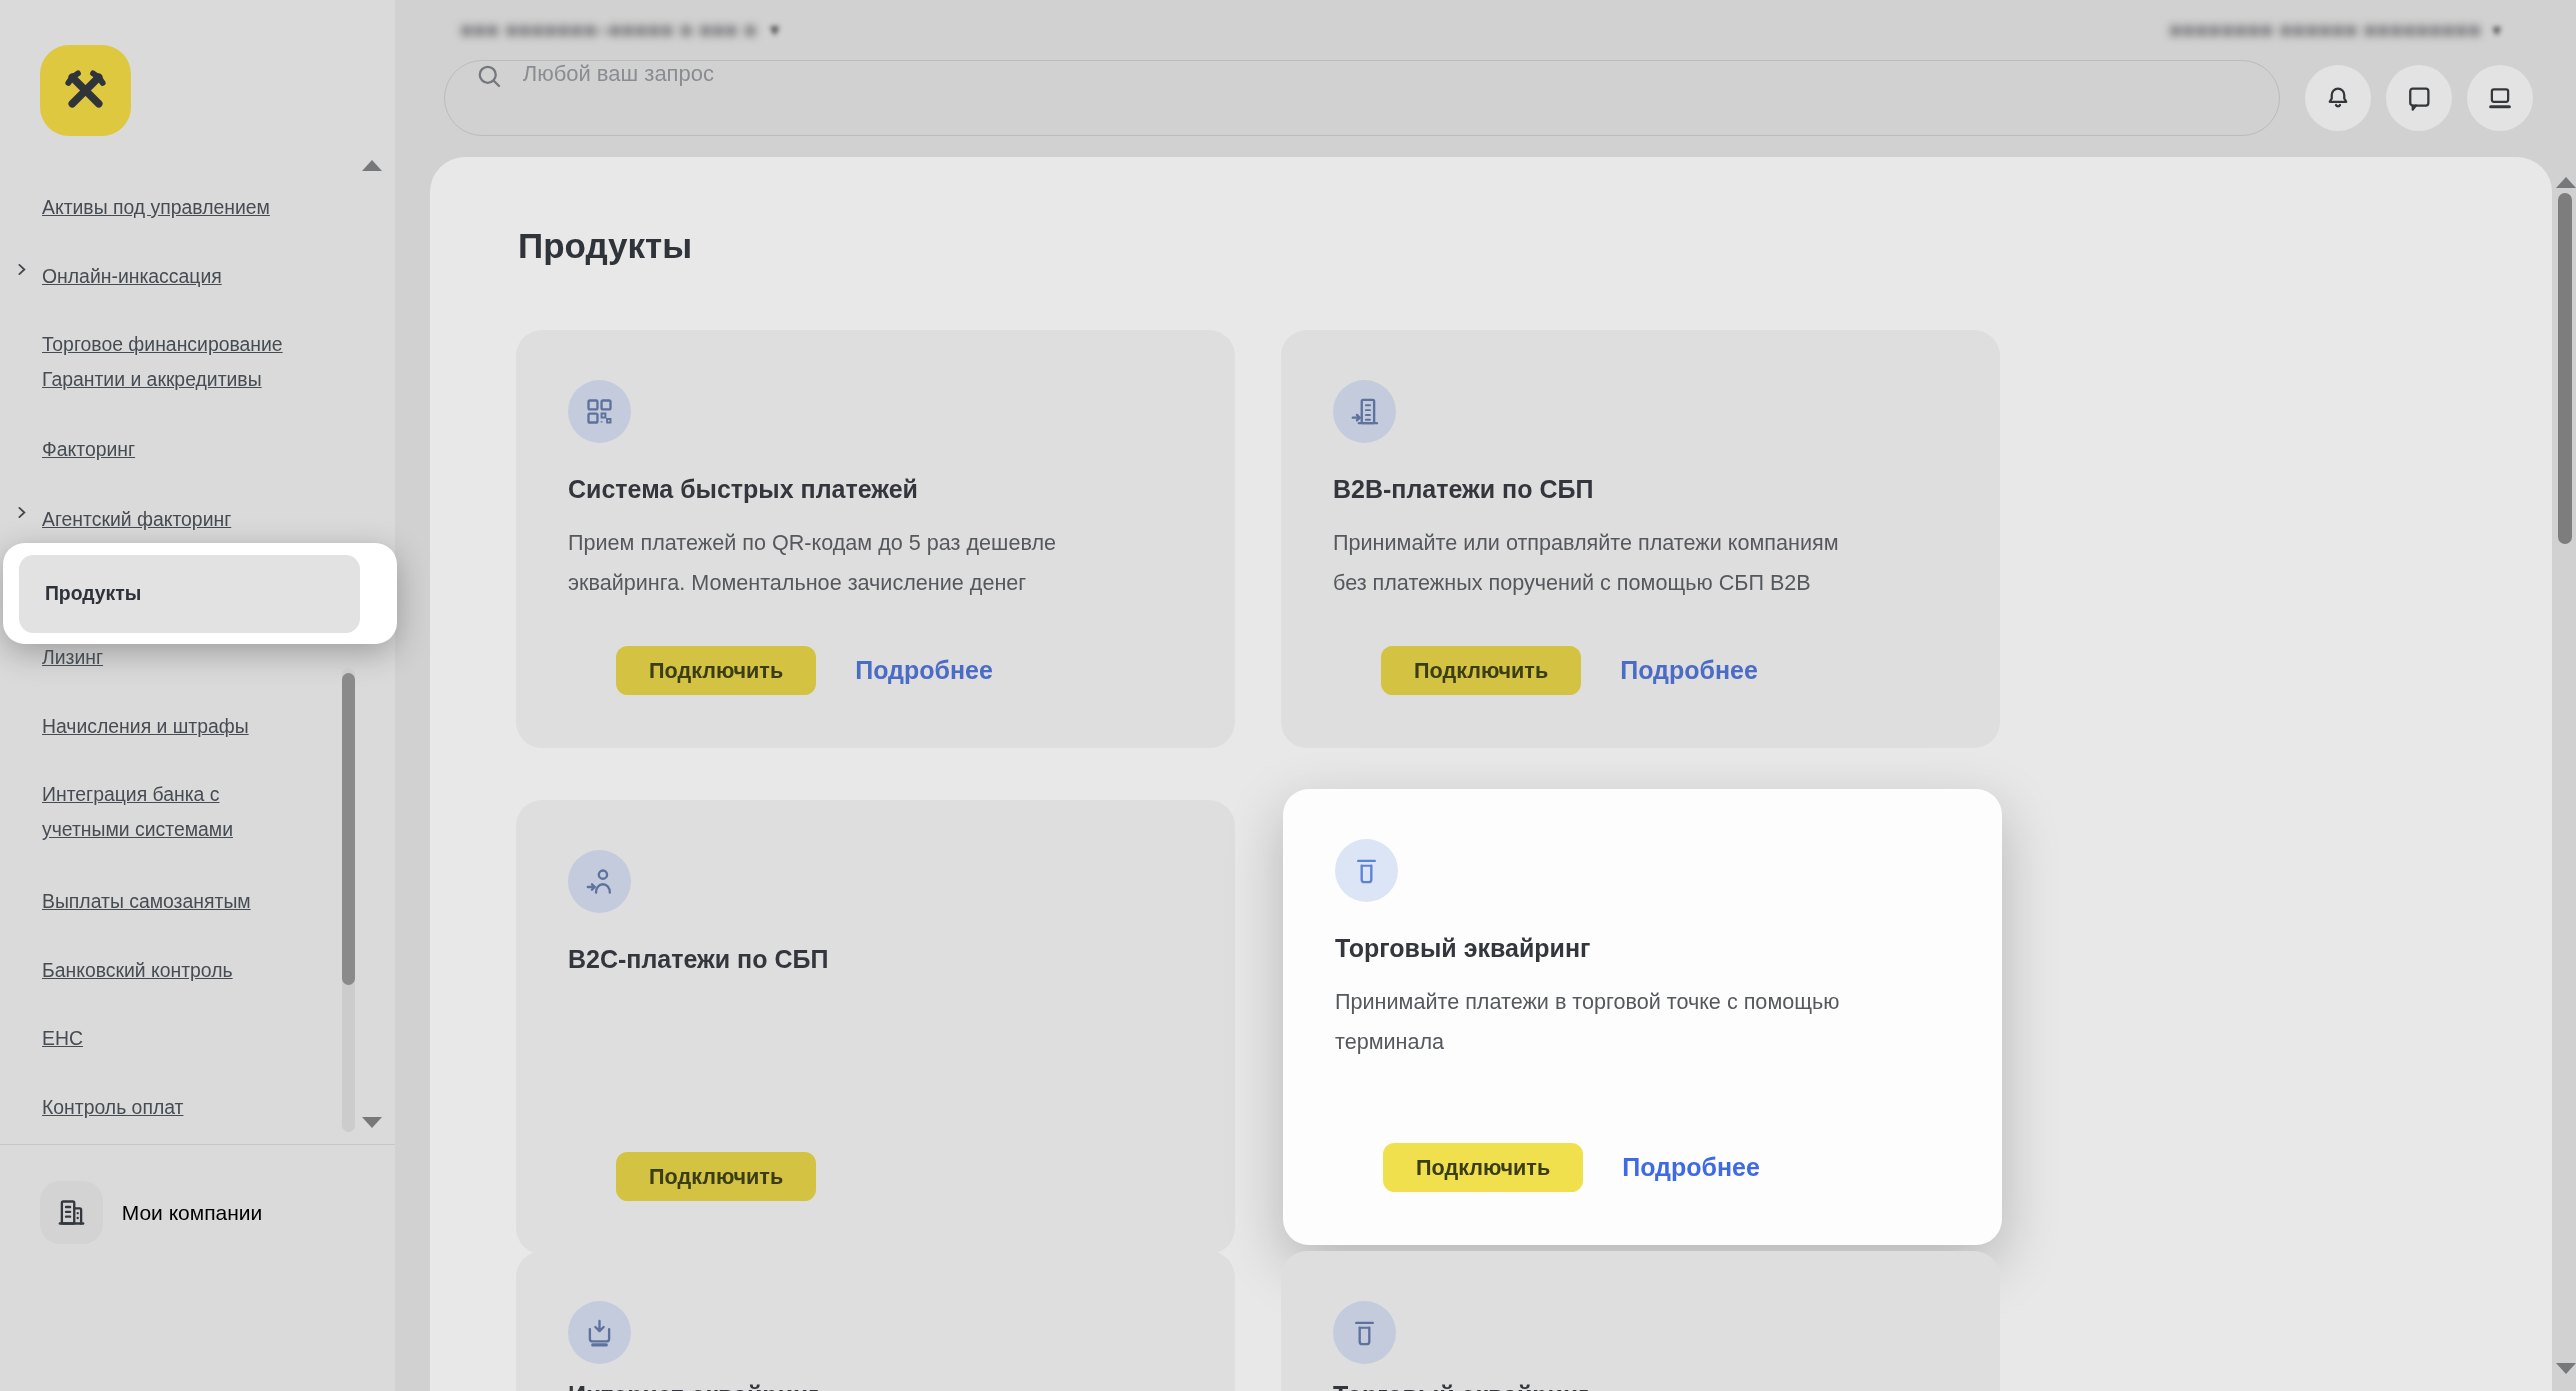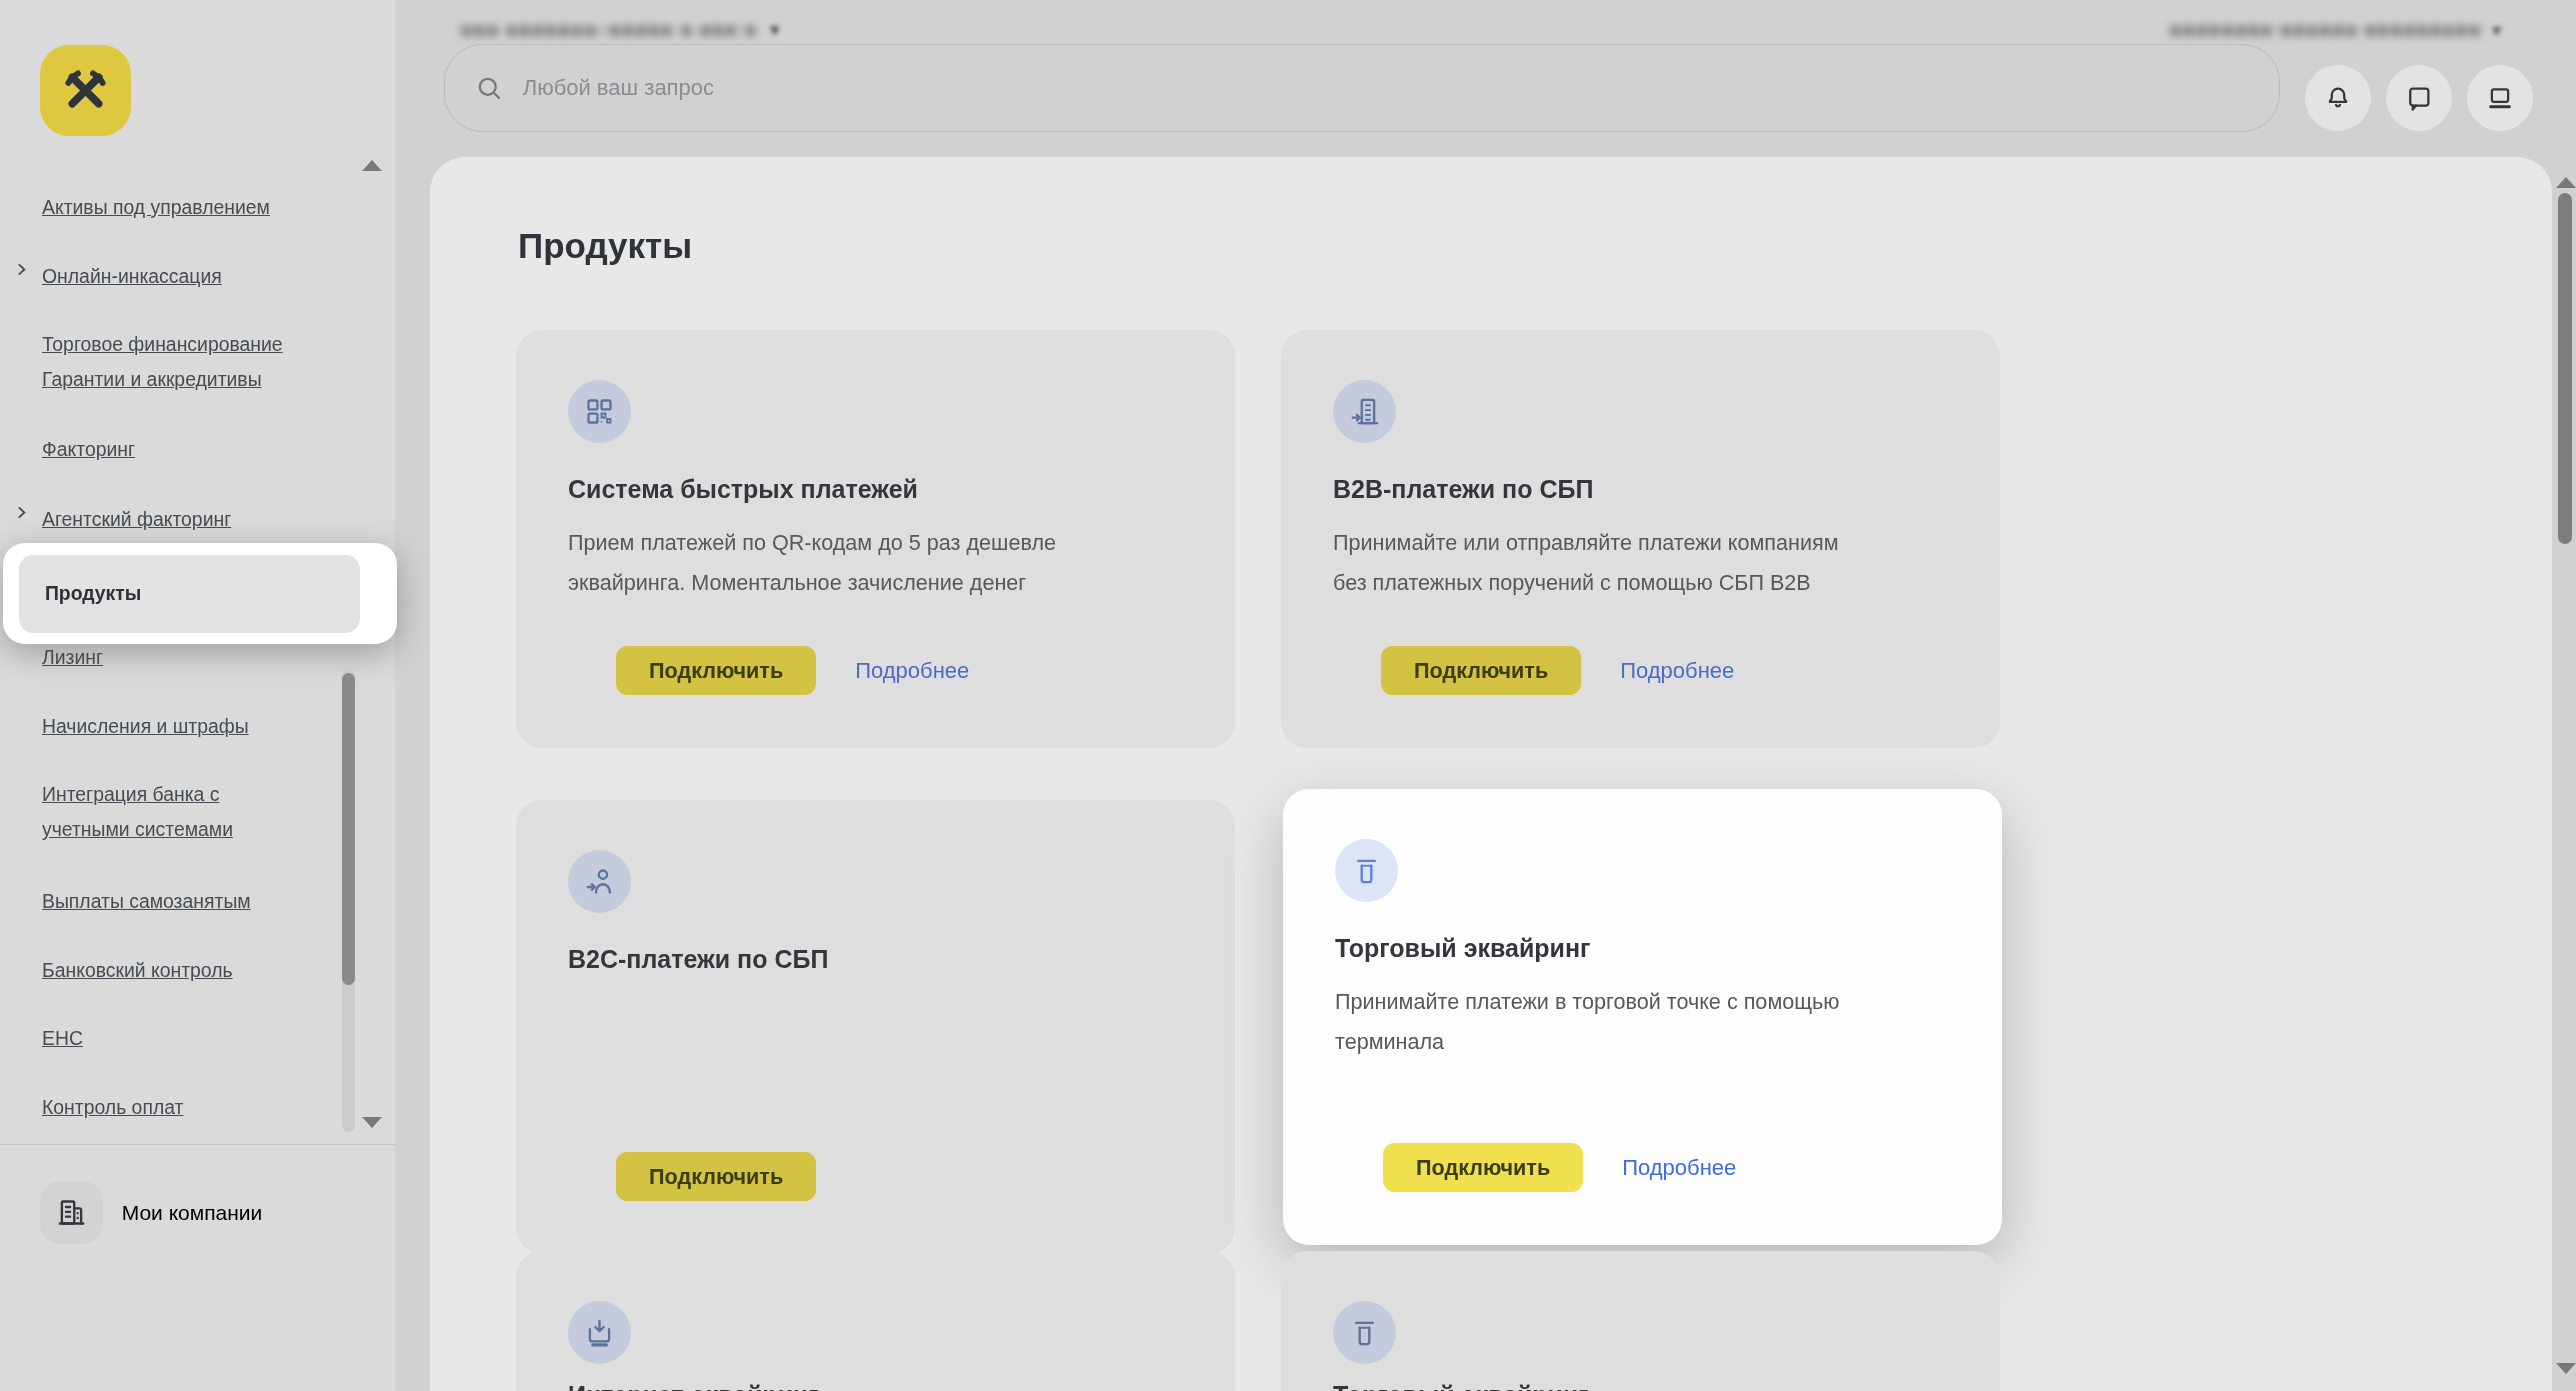--- a/index.html
+++ b/index.html
@@ -34,22 +34,22 @@
   .side-divider{position:absolute;left:0;top:1144px;width:395px;height:1.4px;background:#c7c6c6;}
   .foot-item{position:absolute;left:40px;width:331px;height:63px;display:flex;align-items:center;cursor:pointer;}
   .foot-badge{width:63px;height:63px;border-radius:20px;background:#d4d3d3;display:flex;align-items:center;justify-content:center;flex:0 0 63px;}
   .foot-label{margin-left:18.7px;font-size:21px;color:#000000;}
 
   
   .masked{filter:blur(5px);color:#4a4d52;font-size:21.6px;white-space:nowrap;user-select:none;}
   .company-sel{position:absolute;left:460px;top:17px;display:flex;align-items:center;gap:13px;cursor:pointer;}
   .user-sel{position:absolute;right:75px;top:17px;display:flex;align-items:center;gap:11.5px;cursor:pointer;}
   .mini-chev{filter:blur(2.9px);}
-  .searchbar{position:absolute;left:444px;top:44px;width:1836px;height:88px;border:1.4px solid #bcbbbb;
-             border-radius:38px;background:transparent;display:flex;align-items:center;padding-left:29px;}
+  .searchbar{position:absolute;left:444px;top:60px;width:1836px;height:76px;border:1.4px solid #bcbbbb;
+             border-radius:38px;background:transparent;display:flex;align-items:flex-start;padding-left:29px;}
   .searchbar input{border:none;outline:none;background:transparent;font-size:22px;color:#5a5e63;width:1653px;margin-left:18.7px;}
   .searchbar input::placeholder{color:#898d92;}
   .circle-btn{position:absolute;top:65px;width:66px;height:66px;border-radius:50%;background:var(--circle);
               display:flex;align-items:center;justify-content:center;cursor:pointer;}
 
   
   .panel{position:absolute;left:430px;top:157px;width:2122px;height:1235px;background:var(--panel);
          border-radius:35px 35px 0 0;overflow:hidden;}
   .page-title{position:absolute;left:88px;top:69px;font-size:35px;font-weight:bold;color:var(--ink);}
   .card{position:absolute;width:719px;background:var(--card);border-radius:26px;
@@ -58,21 +58,21 @@
   .badge{width:63px;height:63px;border-radius:50%;background:var(--badge-dim);
          display:flex;align-items:center;justify-content:center;}
   .card.hl .badge{background:var(--badge);}
   .card-title{margin-top:32px;font-size:25px;font-weight:bold;color:#33373d;}
   .card-desc{margin-top:18.7px;font-size:21.6px;line-height:40px;color:var(--desc);}
   .card-desc div{white-space:nowrap;}
   .card-actions{margin-top:auto;display:flex;align-items:center;gap:39px;padding-left:48px;}
   .btn-connect{height:49px;padding:0 33px;border:none;border-radius:11.5px;background:var(--yellow-dim);
                color:var(--btn-ink);font-size:21.6px;font-weight:bold;cursor:pointer;}
   .card.hl .btn-connect{background:var(--yellow);}
-  .link-more{font-size:22px;font-weight:normal;color:var(--link-dim);text-decoration:none;cursor:pointer;}
+  .link-more{font-size:25px;font-weight:bold;color:var(--link-dim);text-decoration:none;cursor:pointer;}
   .card.hl .link-more{color:var(--link);}
   .card.cut .card-title{margin-top:17px;}
 
   
   .main-scroll-thumb{position:absolute;left:2558px;top:193px;width:14.4px;height:351px;border-radius:7.2px;background:#7d7d7d;}
   .msb-up{position:absolute;left:2556px;top:177px;}
   .msb-down{position:absolute;left:2556px;top:1363px;}
 
   svg{display:block;}
 </style>

